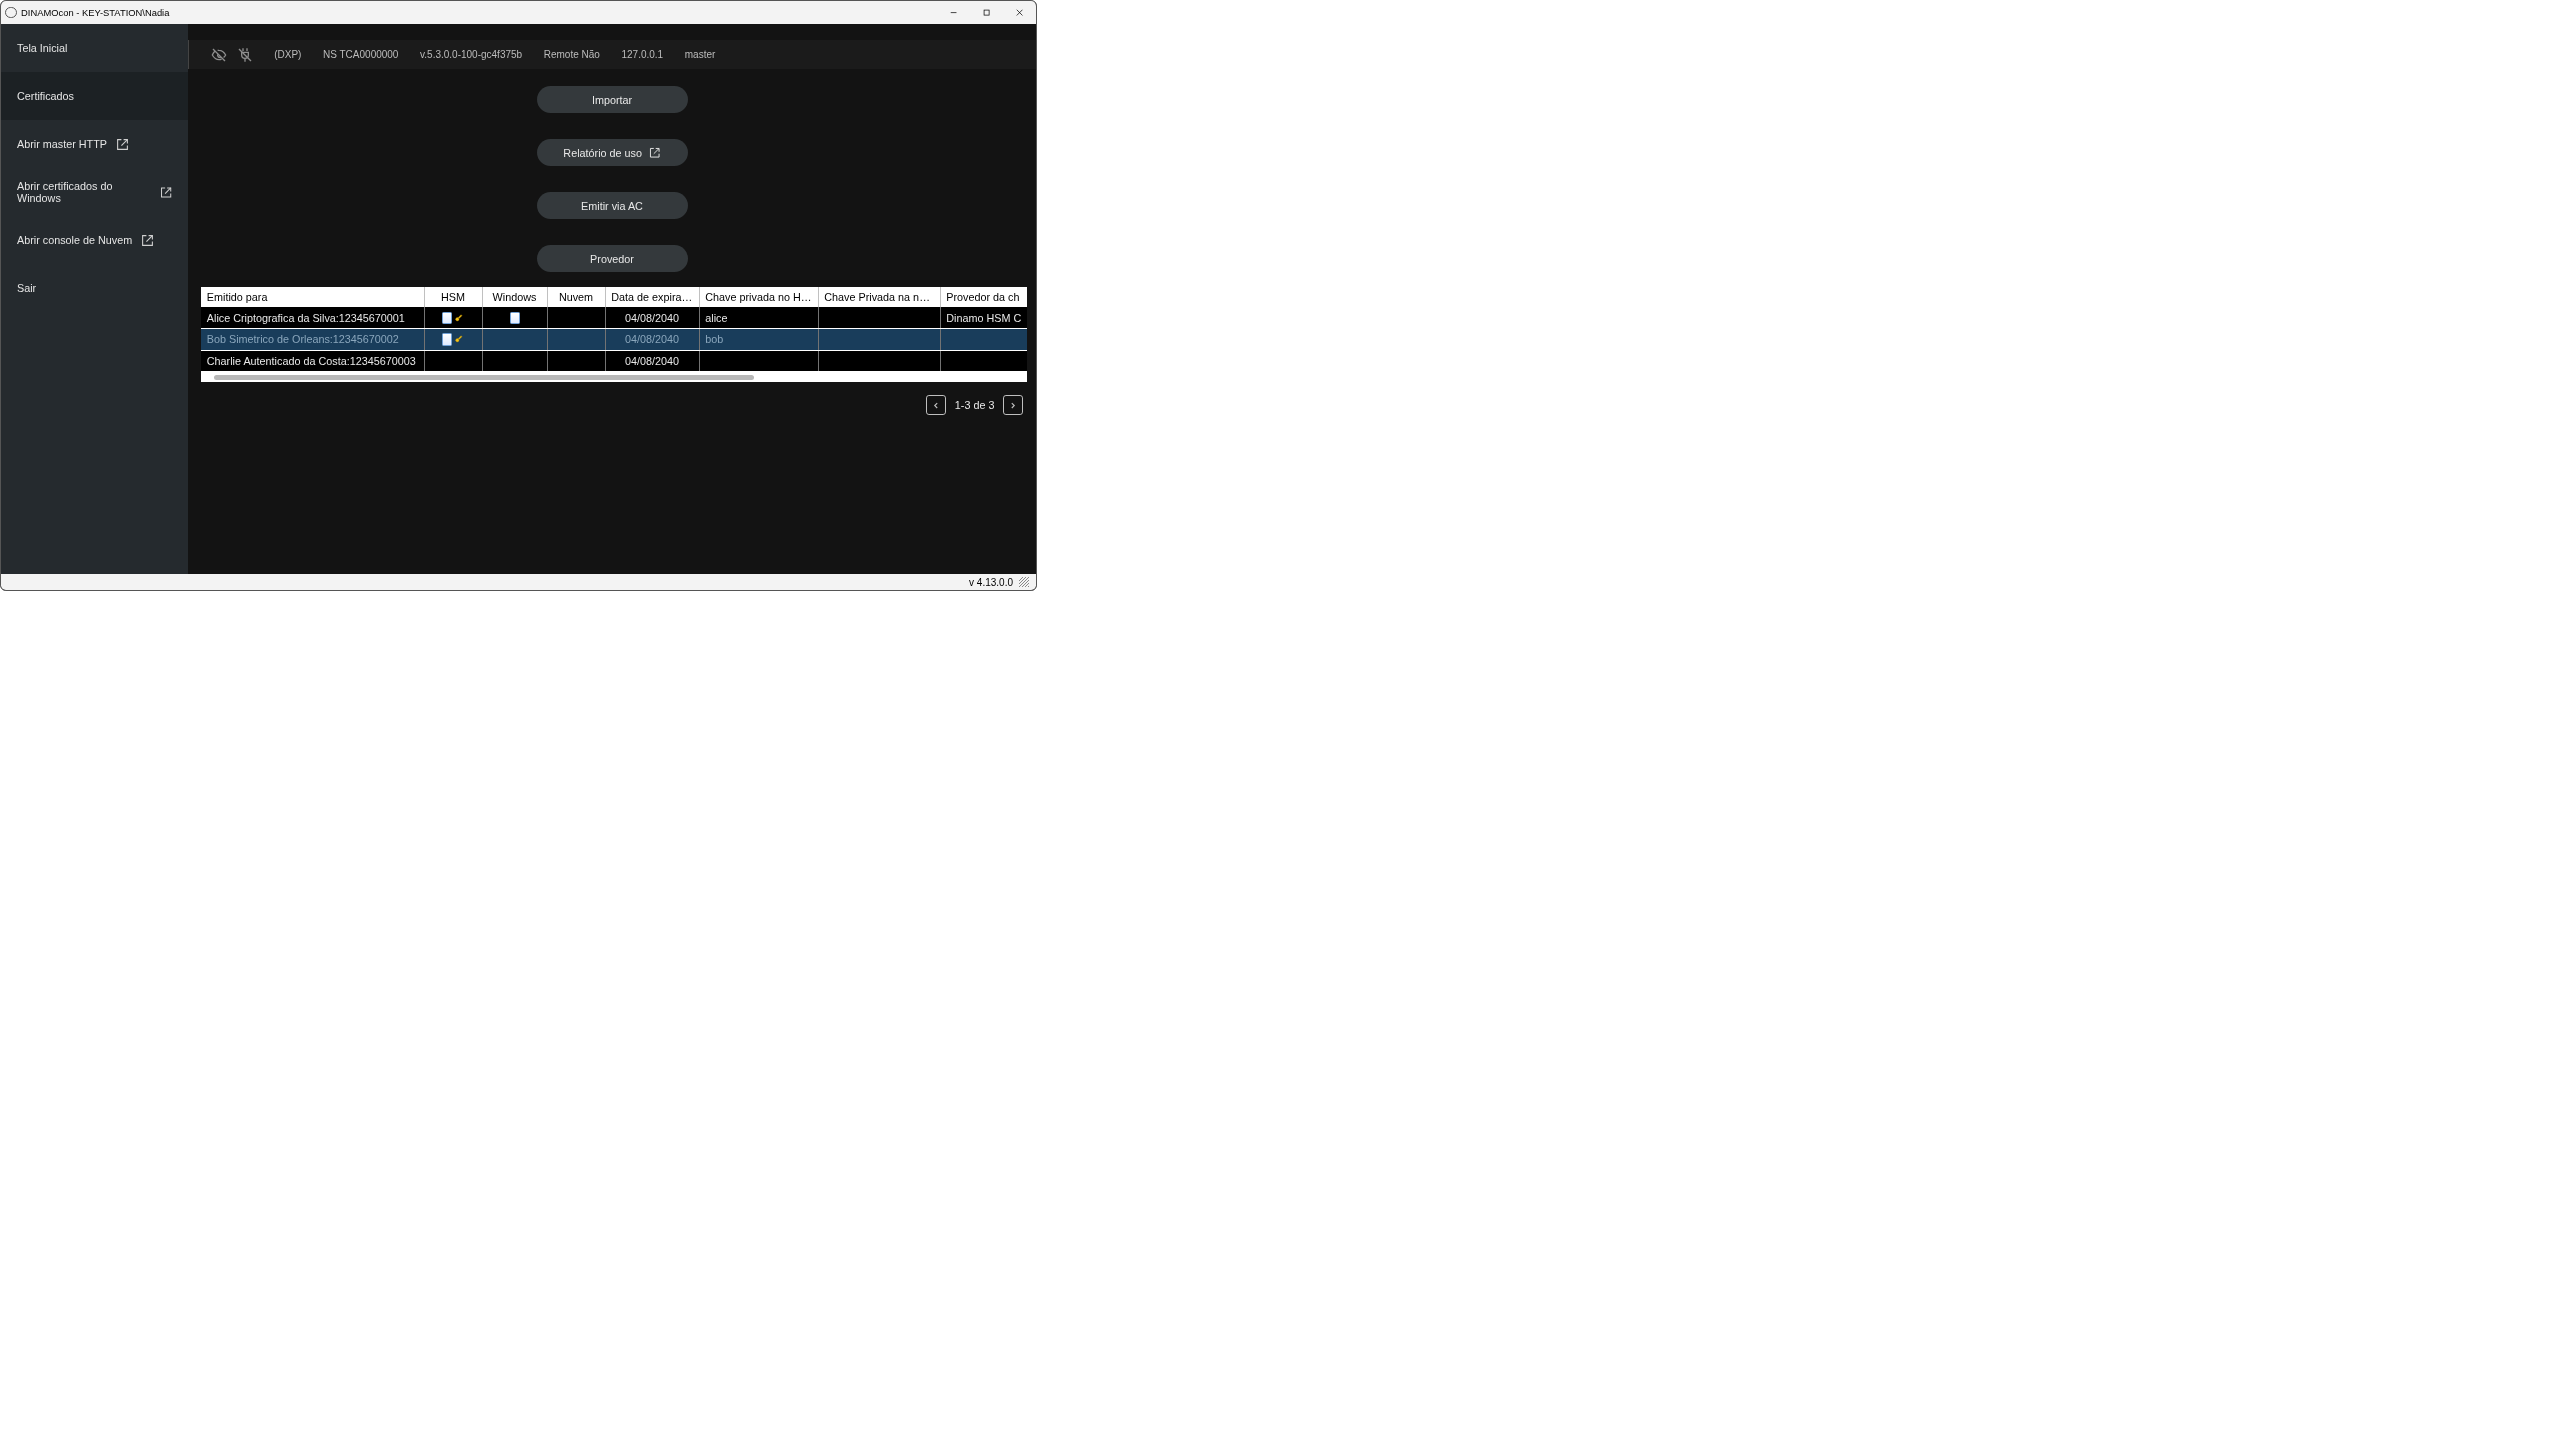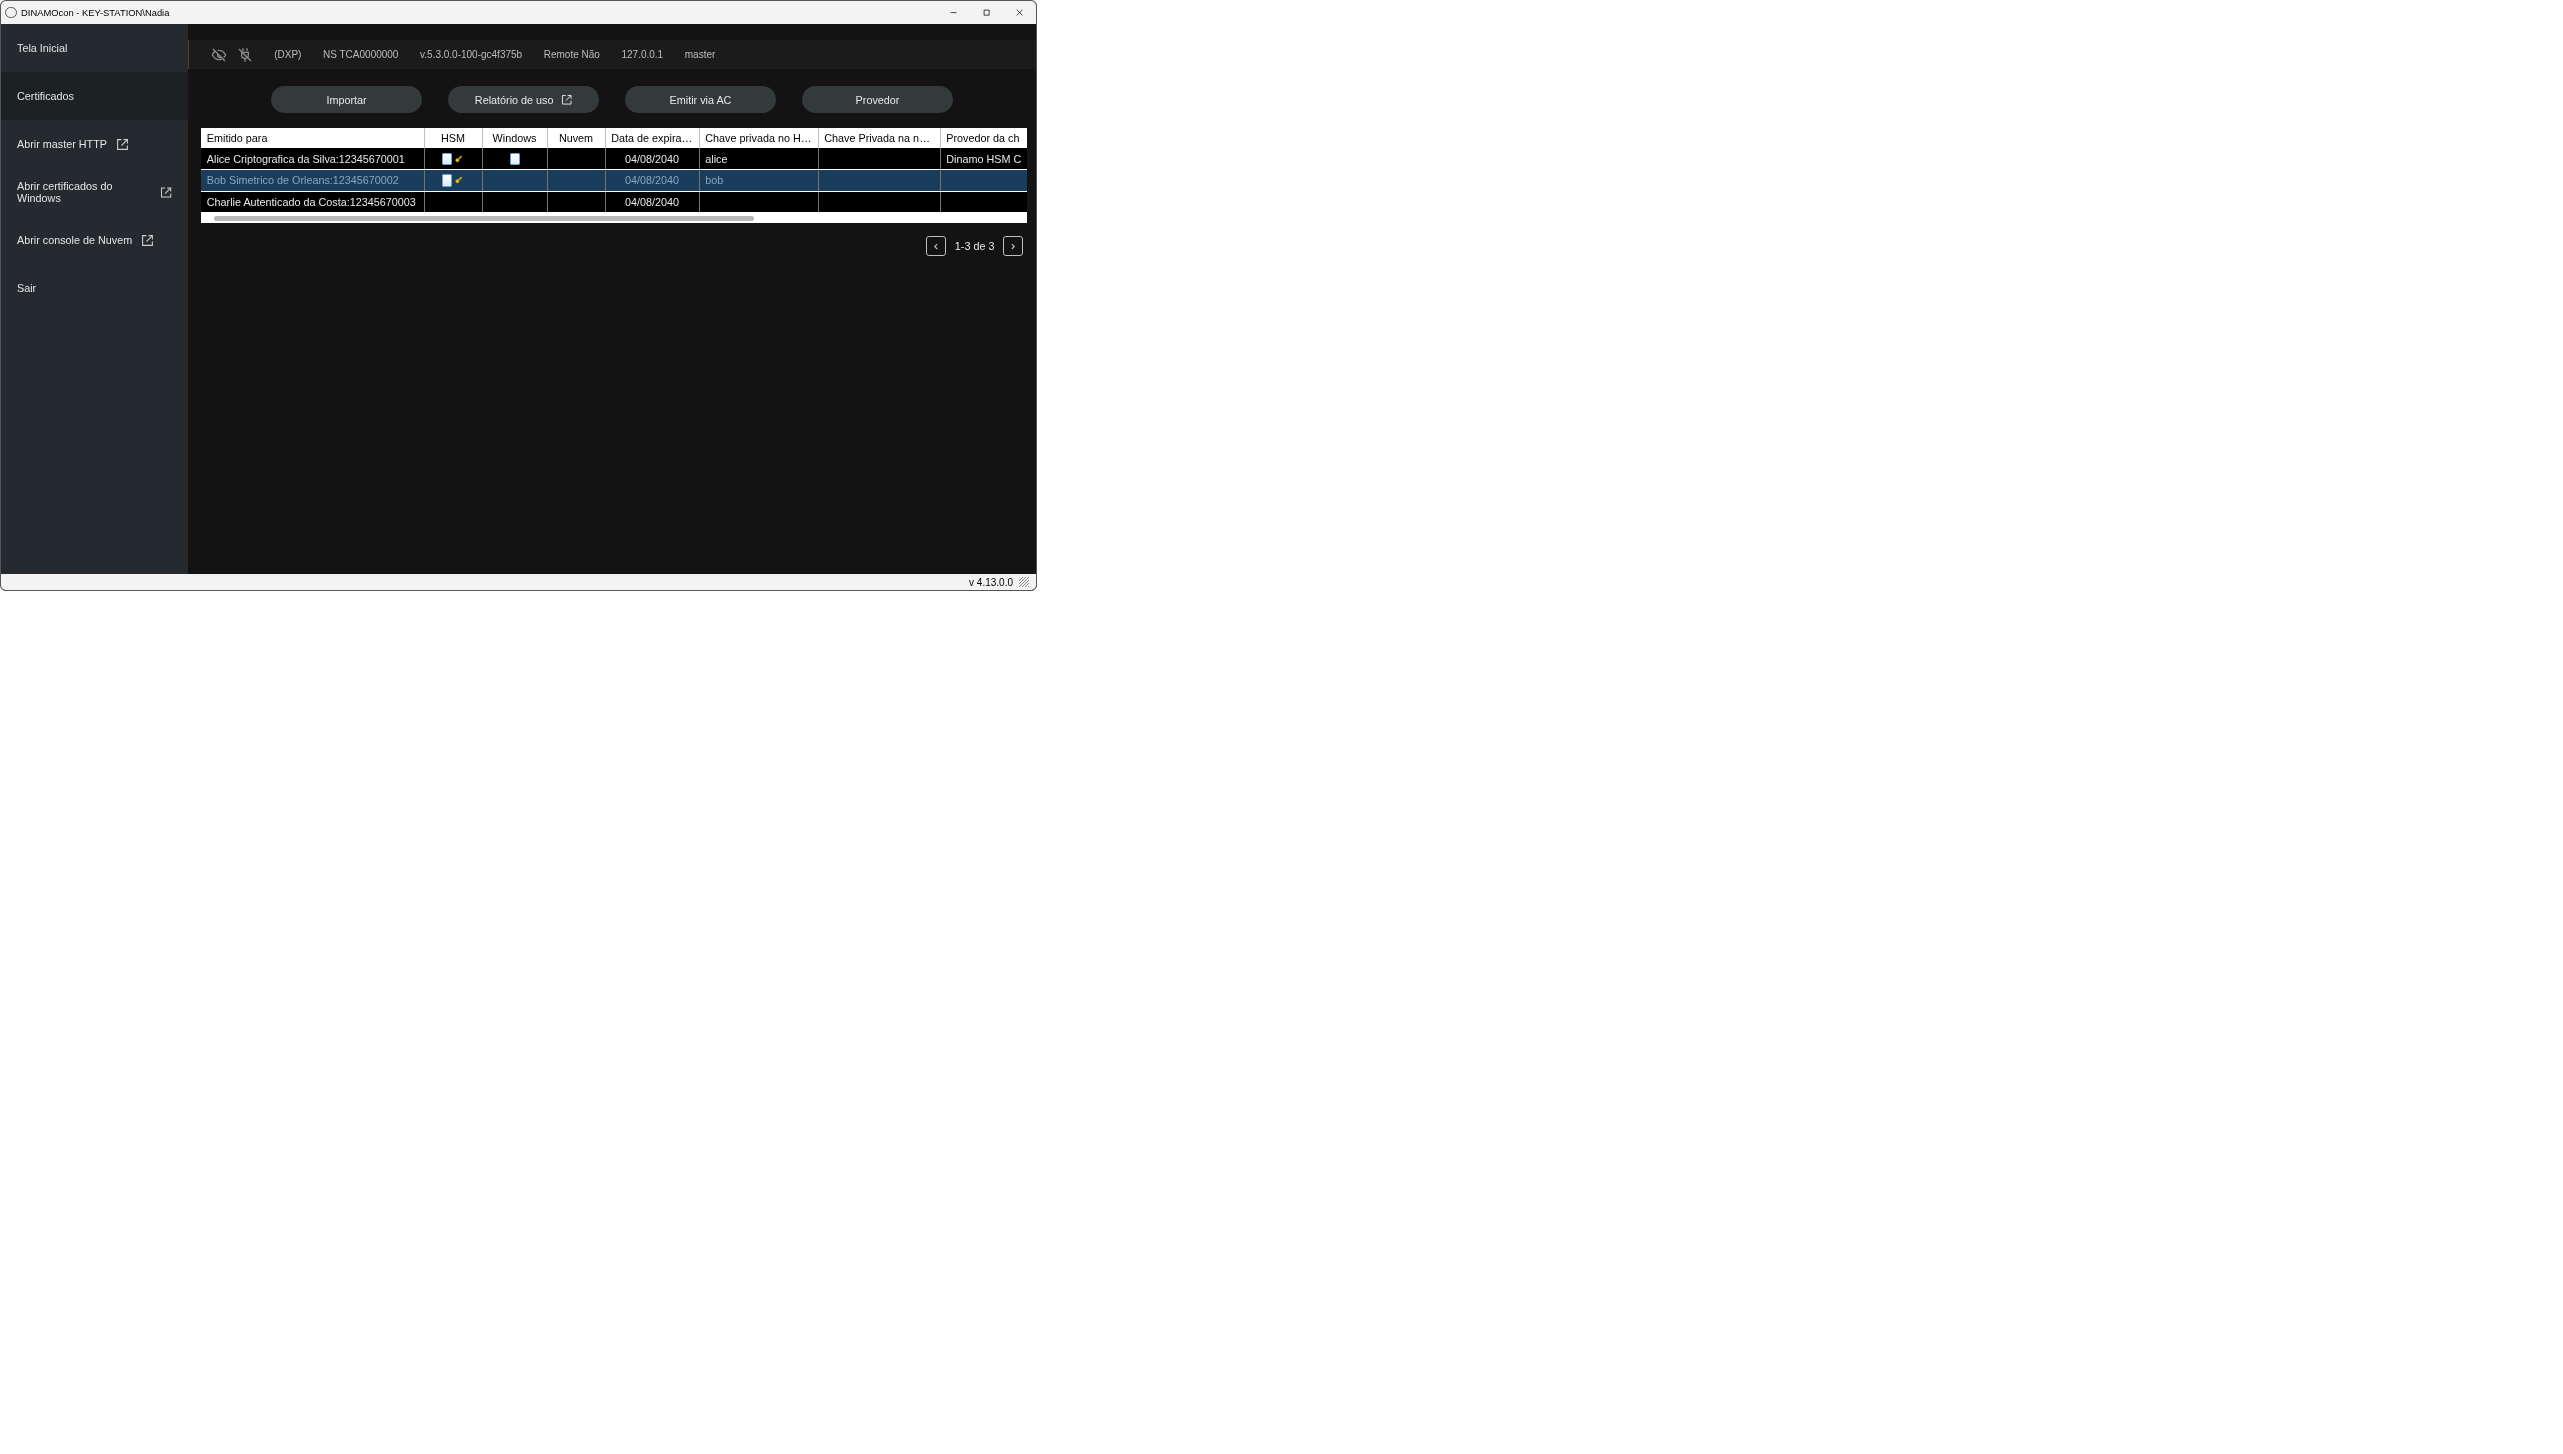--- a/index.html
+++ b/index.html
@@ -116,20 +116,21 @@
     gap:21.6px;
   }
   .topbar .status-icons { display:flex;gap:10px;align-items:center; }
   .topbar .status-icons svg { width:16px;height:16px;stroke:var(--icon-muted);fill:none;stroke-width:2; }
   .action-row {
     display:flex;
     gap:26px;
     justify-content:center;
     align-items:center;
     padding:17.3px 0 14.4px 0;
+    flex-direction:column;
   }
   .pill-btn {
     background:var(--bg-button);
     color:#e8e8e8;
     border:none;
     border-radius:14.4px;
     height:27px;
     min-width:151px;
     padding:0 19px;
     font-size:10.8px;

